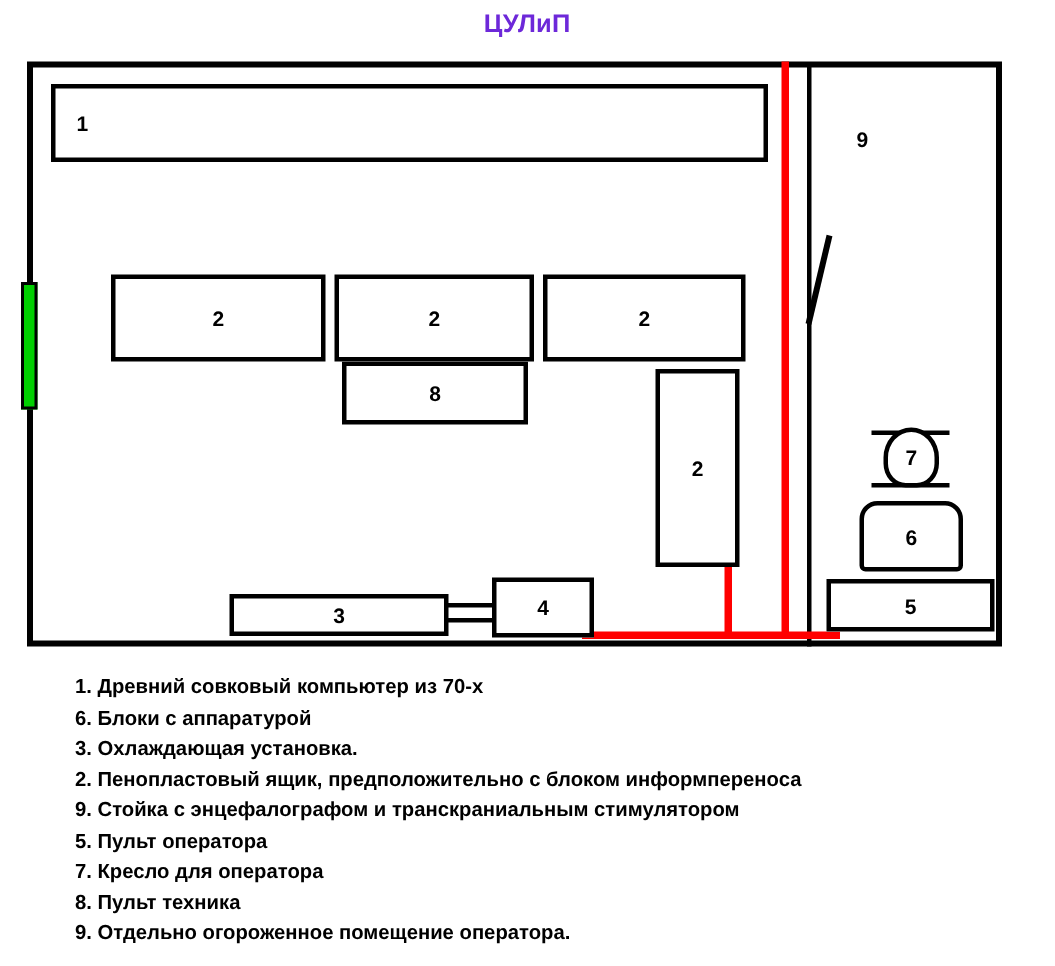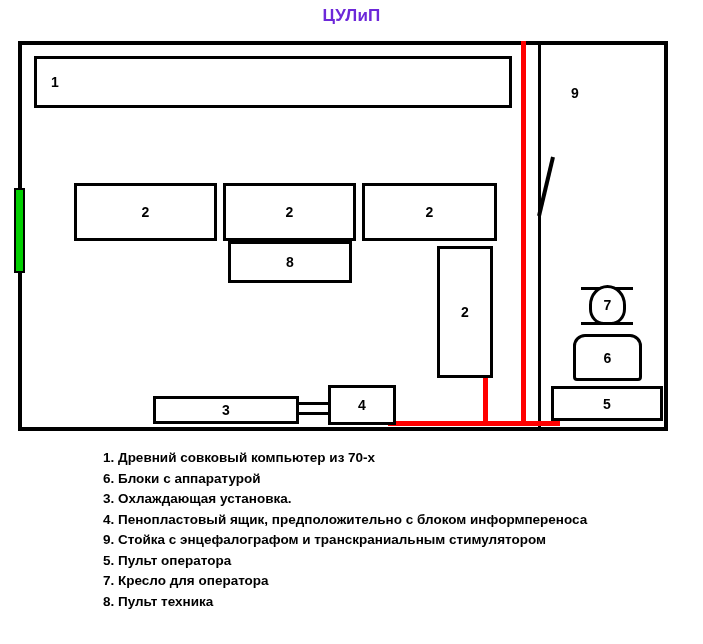--- a/index.html
+++ b/index.html
@@ -119,21 +119,21 @@
   #legend li {
     list-style: none;
     font-size: 13.5px;
     font-weight: bold;
     color: #000000;
     line-height: 20.5px;
     white-space: nowrap;
   }
   #legend ol {
     margin: 0;
-    padding: 0 0 0 103px;
+    padding: 0 0 0 50px;
   }
 </style>
 </head>
 <body>
 
 <div id="title">ЦУЛиП</div>
 
 <div id="diagram">
 
   <div class="room"></div>
@@ -198,19 +198,20 @@
 
   <div style="position:absolute; left:571px; top:57px; font-size:14px; font-weight:bold; color:#000000;">9</div>
 
 </div>
 
 <div id="legend">
   <ol>
     <li>1. Древний совковый компьютер из 70-х</li>
     <li>6. Блоки с аппаратурой</li>
     <li>3. Охлаждающая установка.</li>
-    <li>4. Пенопластовый ящик, предположительно с блоком информпереноса</li>
+    <li>2. Пенопластовый ящик, предположительно с блоком информпереноса</li>
     <li>9. Стойка с энцефалографом и транскраниальным стимулятором</li>
     <li>5. Пульт оператора</li>
     <li>7. Кресло для оператора</li>
     <li>8. Пульт техника</li>
+    <li>9. Отдельно огороженное помещение оператора.</li>
   </ol>
 </div>
 
 </body></html>

